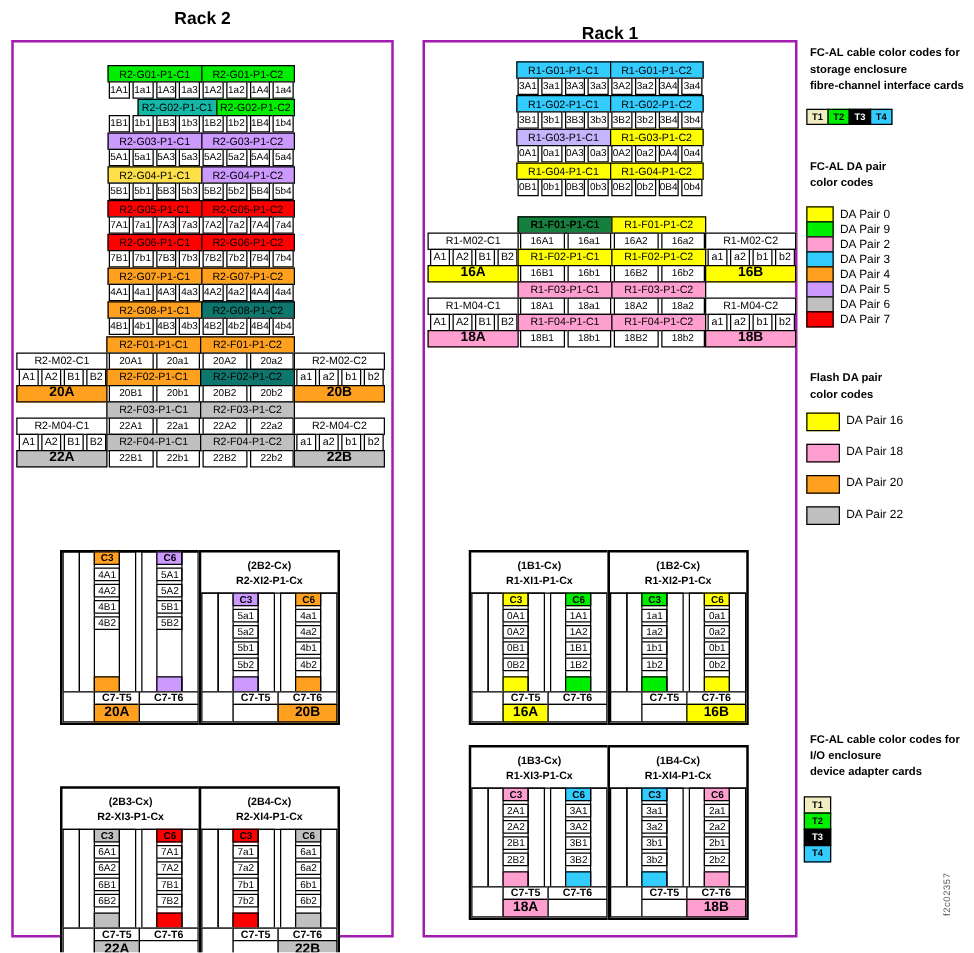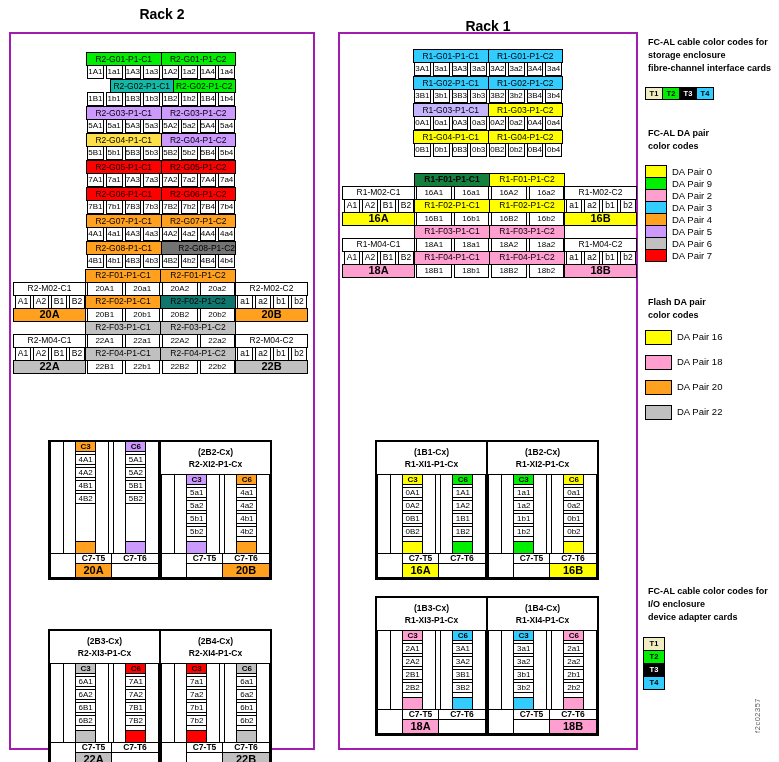--- a/index.html
+++ b/index.html
@@ -176,21 +176,21 @@
           <div class="g-port">4a1</div>
           <div class="g-port">4A3</div>
           <div class="g-port">4a3</div>
           <div class="g-port">4A2</div>
           <div class="g-port">4a2</div>
           <div class="g-port">4A4</div>
           <div class="g-port">4a4</div>
         </div>
         <div class="g-hdr-row">
           <div class="g-hdr" style="background: rgb(255, 160, 30);">R2-G08-P1-C1</div>
-          <div class="g-hdr" style="background: #737373; text-align: right;">R2-G08-P1-C2</div>
+          <div class="g-hdr" style="background: #0f766e;">R2-G08-P1-C2</div>
         </div>
         <div class="g-port-row">
           <div class="g-port">4B1</div>
           <div class="g-port">4b1</div>
           <div class="g-port">4B3</div>
           <div class="g-port">4b3</div>
           <div class="g-port">4B2</div>
           <div class="g-port">4b2</div>
           <div class="g-port">4B4</div>
           <div class="g-port">4b4</div>

